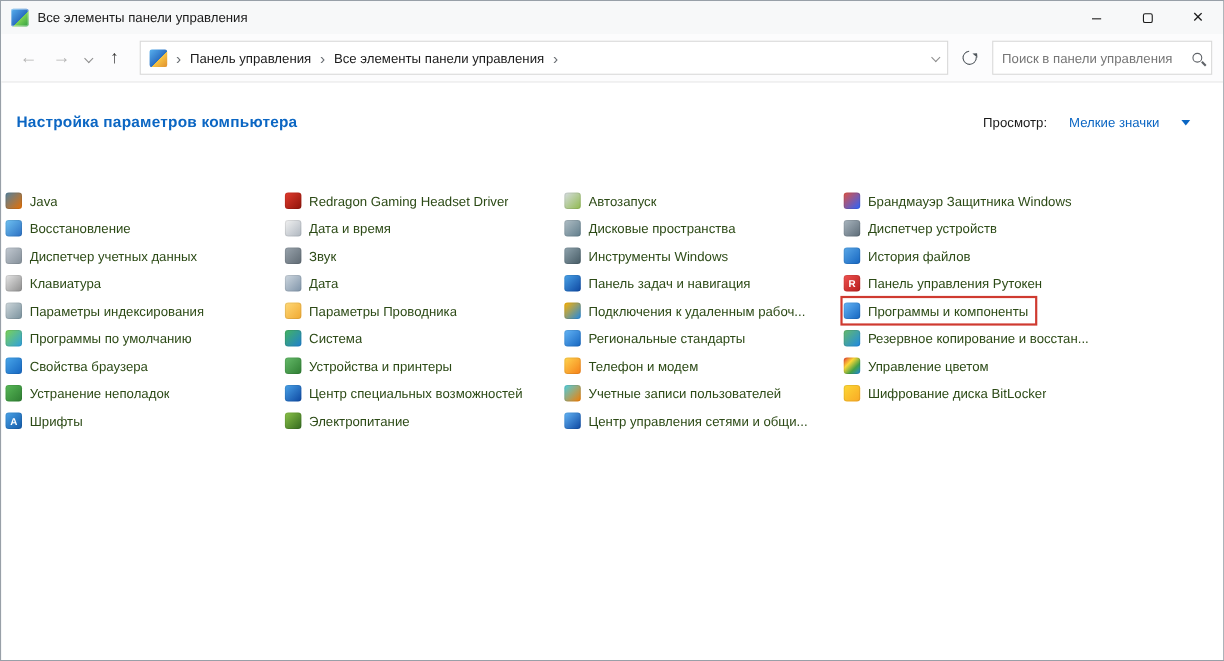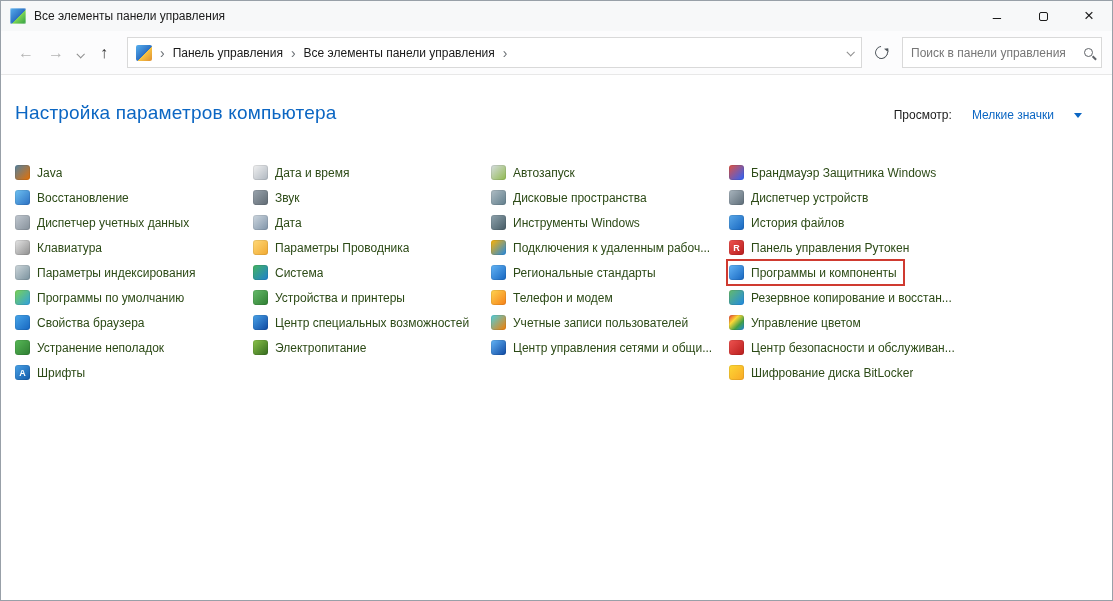--- a/index.html
+++ b/index.html
@@ -85,29 +85,29 @@
     font-size: 12px; color: #333; background: transparent;
   }
   .searchbox input::placeholder { color: #767676; opacity: 1; }
   .mag { position: relative; width: 9px; height: 9px; border: 1.5px solid #5f6368; border-radius: 50%; flex: none; margin-left: 6px; }
   .mag::after {
     content: ""; position: absolute; width: 5px; height: 1.6px; background: #5f6368;
     transform: rotate(45deg); right: -4.5px; bottom: -2.5px;
   }
   
   .heading-row { display: flex; align-items: baseline; margin: 27px 30px 0 14px; }
-  .page-title { font-size: 19px; font-weight: 400; color: var(--link-color, #0b66c3); letter-spacing: .2px; }
+  .page-title { font-size: 14px; font-weight: 700; color: var(--link-color, #0b66c3); letter-spacing: .2px; }
   .view-control { margin-left: auto; display: flex; align-items: center; gap: 20px; font-size: 12px; color: #1b1b1b; }
   .view-value { color: var(--link-color, #0b66c3); }
   .tri-down {
     width: 0; height: 0; display: inline-block;
     border-left: 4px solid transparent; border-right: 4px solid transparent;
     border-top: 5px solid var(--link-color, #0b66c3);
   }
-  .items-grid { display: flex; padding-left: 12px; margin-top: 36px; }
+  .items-grid { display: flex; padding-left: 2px; margin-top: 52px; gap: 16px; }
   .col { width: 238px; flex: none; }
   .cp-item {
     height: 25px; display: flex; align-items: center;
     width: fit-content; max-width: 236px;
     padding: 0 7px 0 2px; cursor: default;
   }
   .cp-item.highlighted { outline: 2px solid var(--highlight-color, #cf3a30); outline-offset: -1px; }
   .cp-icon {
     width: 15px; height: 15px; border-radius: 3px; margin-right: 7px; flex: none;
     display: flex; align-items: center; justify-content: center;
@@ -206,20 +206,24 @@
         <span class="cp-icon" style="background: linear-gradient(135deg, rgb(88, 185, 87), rgb(46, 125, 50));"></span>
         <span class="cp-label">Устранение неполадок</span>
       </div>
       <div class="cp-item">
         <span class="cp-icon" style="background: linear-gradient(135deg, rgb(74, 163, 232), rgb(18, 89, 168));">A</span>
         <span class="cp-label">Шрифты</span>
       </div>
     </div>
     <div class="col">
       <div class="cp-item">
+        <span class="cp-icon" style="background: linear-gradient(135deg, rgb(226, 59, 46), rgb(142, 19, 9));"></span>
+        <span class="cp-label">Redragon Gaming Headset Driver</span>
+      </div>
+      <div class="cp-item">
         <span class="cp-icon" style="background: linear-gradient(135deg, rgb(242, 242, 242), rgb(174, 182, 191));"></span>
         <span class="cp-label">Дата и время</span>
       </div>
       <div class="cp-item">
         <span class="cp-icon" style="background: linear-gradient(135deg, rgb(154, 164, 173), rgb(95, 106, 115));"></span>
         <span class="cp-label">Звук</span>
       </div>
       <div class="cp-item">
         <span class="cp-icon" style="background: linear-gradient(135deg, rgb(207, 216, 224), rgb(126, 147, 168));"></span>
         <span class="cp-label">Дата</span>
@@ -250,20 +254,24 @@
         <span class="cp-icon" style="background: linear-gradient(135deg, rgb(215, 221, 226), rgb(143, 185, 76));"></span>
         <span class="cp-label">Автозапуск</span>
       </div>
       <div class="cp-item">
         <span class="cp-icon" style="background: linear-gradient(135deg, rgb(176, 190, 197), rgb(96, 125, 139));"></span>
         <span class="cp-label">Дисковые пространства</span>
       </div>
       <div class="cp-item">
         <span class="cp-icon" style="background: linear-gradient(135deg, rgb(144, 164, 174), rgb(69, 90, 100));"></span>
         <span class="cp-label">Инструменты Windows</span>
+      </div>
+      <div class="cp-item">
+        <span class="cp-icon" style="background: linear-gradient(135deg, rgb(74, 163, 232), rgb(13, 71, 161));"></span>
+        <span class="cp-label">Панель задач и навигация</span>
       </div>
       <div class="cp-item">
         <span class="cp-icon" style="background: linear-gradient(135deg, rgb(255, 179, 0), rgb(30, 136, 229));"></span>
         <span class="cp-label">Подключения к удаленным рабоч...</span>
       </div>
       <div class="cp-item">
         <span class="cp-icon" style="background: linear-gradient(135deg, rgb(100, 181, 246), rgb(21, 101, 192));"></span>
         <span class="cp-label">Региональные стандарты</span>
       </div>
       <div class="cp-item">
@@ -302,21 +310,17 @@
       </div>
       <div class="cp-item">
         <span class="cp-icon" style="background: linear-gradient(135deg, rgb(102, 187, 106), rgb(30, 136, 229));"></span>
         <span class="cp-label">Резервное копирование и восстан...</span>
       </div>
       <div class="cp-item">
         <span class="cp-icon" style="background: linear-gradient(135deg, rgb(229, 57, 53), rgb(253, 216, 53), rgb(67, 160, 71), rgb(30, 136, 229));"></span>
         <span class="cp-label">Управление цветом</span>
       </div>
       <div class="cp-item">
-        <span class="cp-icon" style="background: linear-gradient(135deg, rgb(239, 83, 80), rgb(183, 28, 28));"></span>
-        <span class="cp-label">Центр безопасности и обслуживан...</span>
-      </div>
-      <div class="cp-item">
         <span class="cp-icon" style="background: linear-gradient(135deg, rgb(253, 216, 53), rgb(249, 168, 37));"></span>
         <span class="cp-label">Шифрование диска BitLocker</span>
       </div>
     </div>
   </div>
 
 </body></html>

